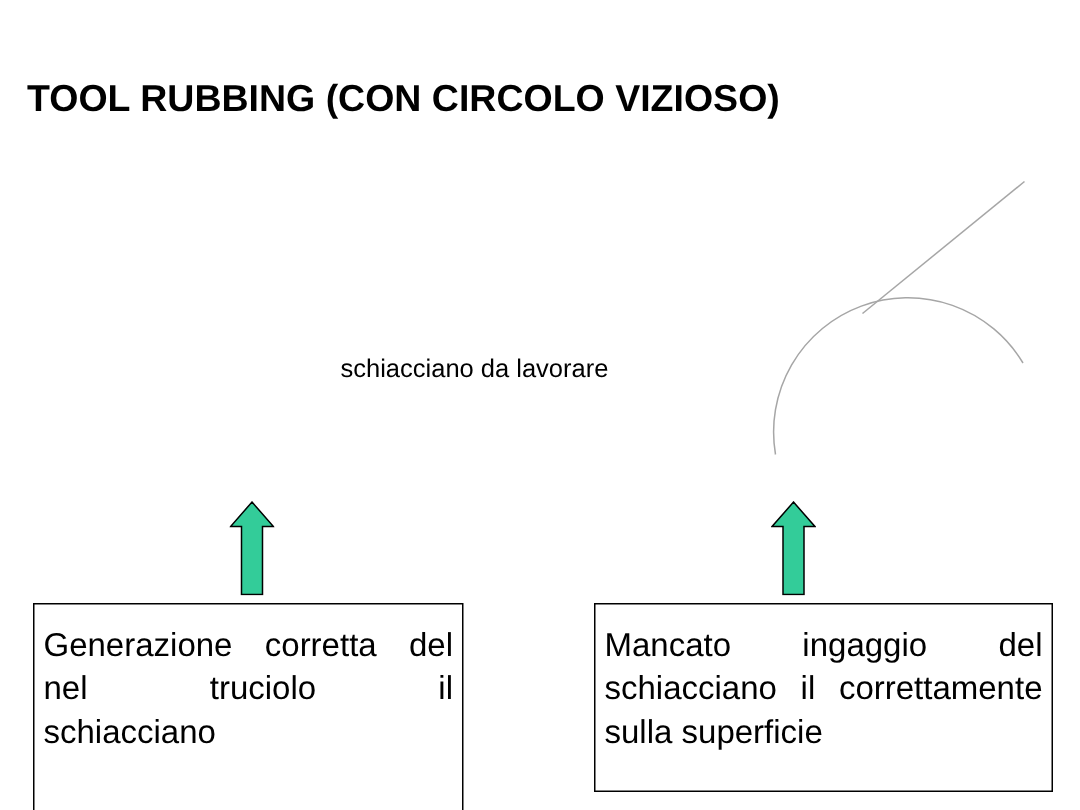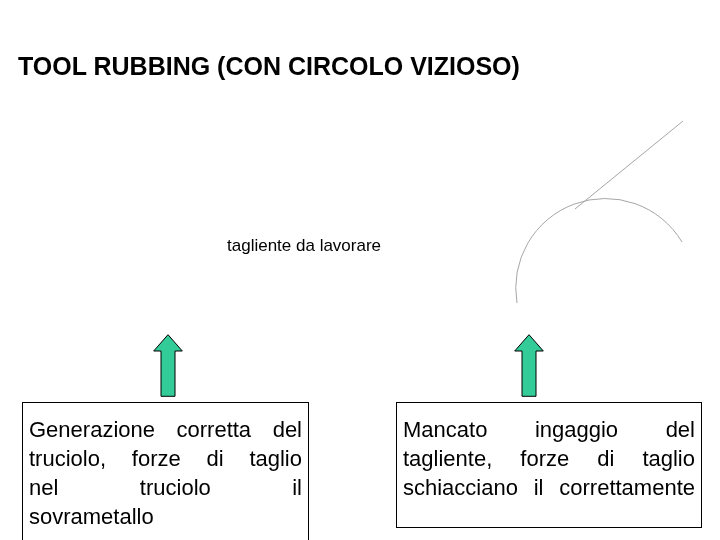--- a/index.html
+++ b/index.html
@@ -83,41 +83,40 @@
     height: 29px;
   }
 </style>
 </head>
 <body>
 
 <div class="slide">
 
   <div class="title">TOOL RUBBING (CON CIRCOLO VIZIOSO)</div>
 
-  <div class="surface-label">tagliente da lavorare</div>
+  <div class="surface-label">schiacciano da lavorare</div>
 
   <svg class="curve-svg" viewBox="500 75 200 205" aria-hidden="true">
     <path d="M 517 267 A 89.5 89.5 0 0 1 682 206"></path>
     <path d="M 575 173 L 683 85"></path>
   </svg>
 
   <svg class="arrow-svg arrow-left" viewBox="0 0 30 63" aria-hidden="true">
     <polygon points="15,0.7 29.3,17 22,17 22,62.3 8,62.3 8,17 0.7,17"></polygon>
   </svg>
 
   <svg class="arrow-svg arrow-right" viewBox="0 0 30 63" aria-hidden="true">
     <polygon points="15,0.7 29.3,17 22,17 22,62.3 8,62.3 8,17 0.7,17"></polygon>
   </svg>
 
   <div class="textbox textbox-left">
     <div class="jline">Generazione corretta del</div>
-    <div class="jline">truciolo, forze di taglio</div>
     <div class="jline">nel truciolo il</div>
-    <div class="lline">sovrametallo</div>
+    <div class="lline">schiacciano</div>
   </div>
 
   <div class="textbox textbox-right">
     <div class="jline">Mancato ingaggio del</div>
-    <div class="jline">tagliente, forze di taglio</div>
     <div class="jline">schiacciano il correttamente</div>
+    <div class="lline">sulla superficie</div>
   </div>
 
 </div>
 
 </body></html>

